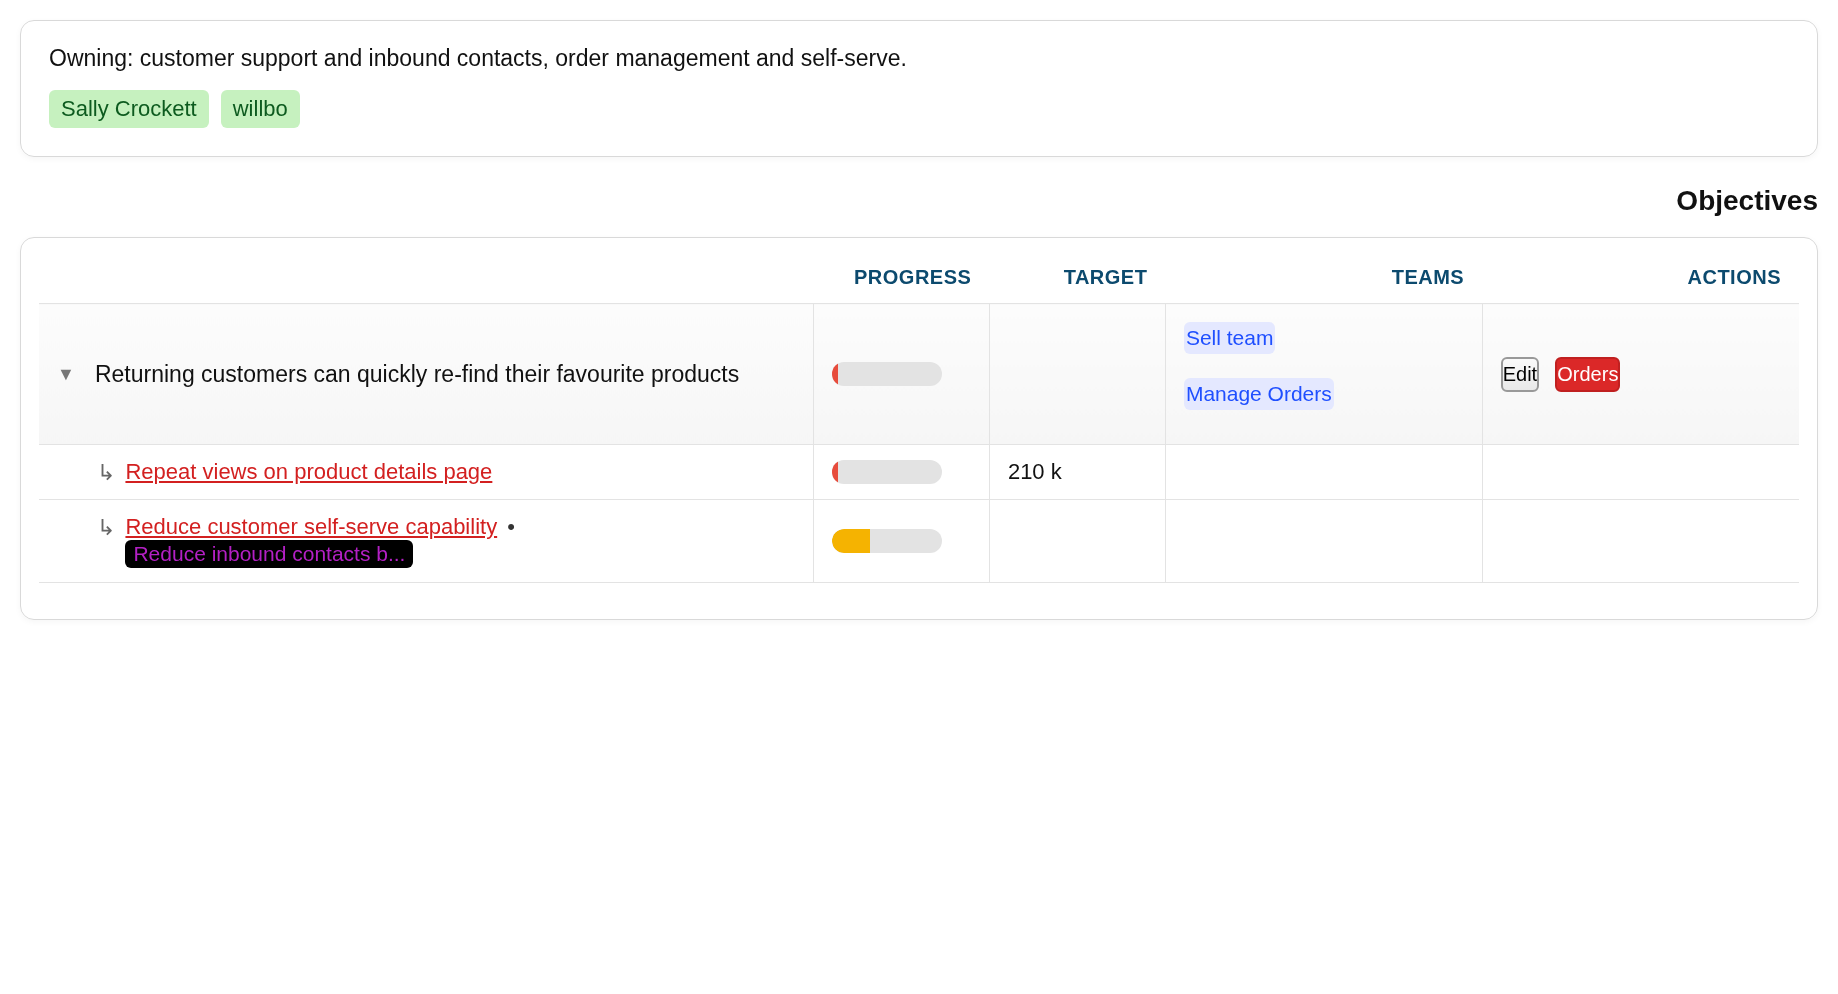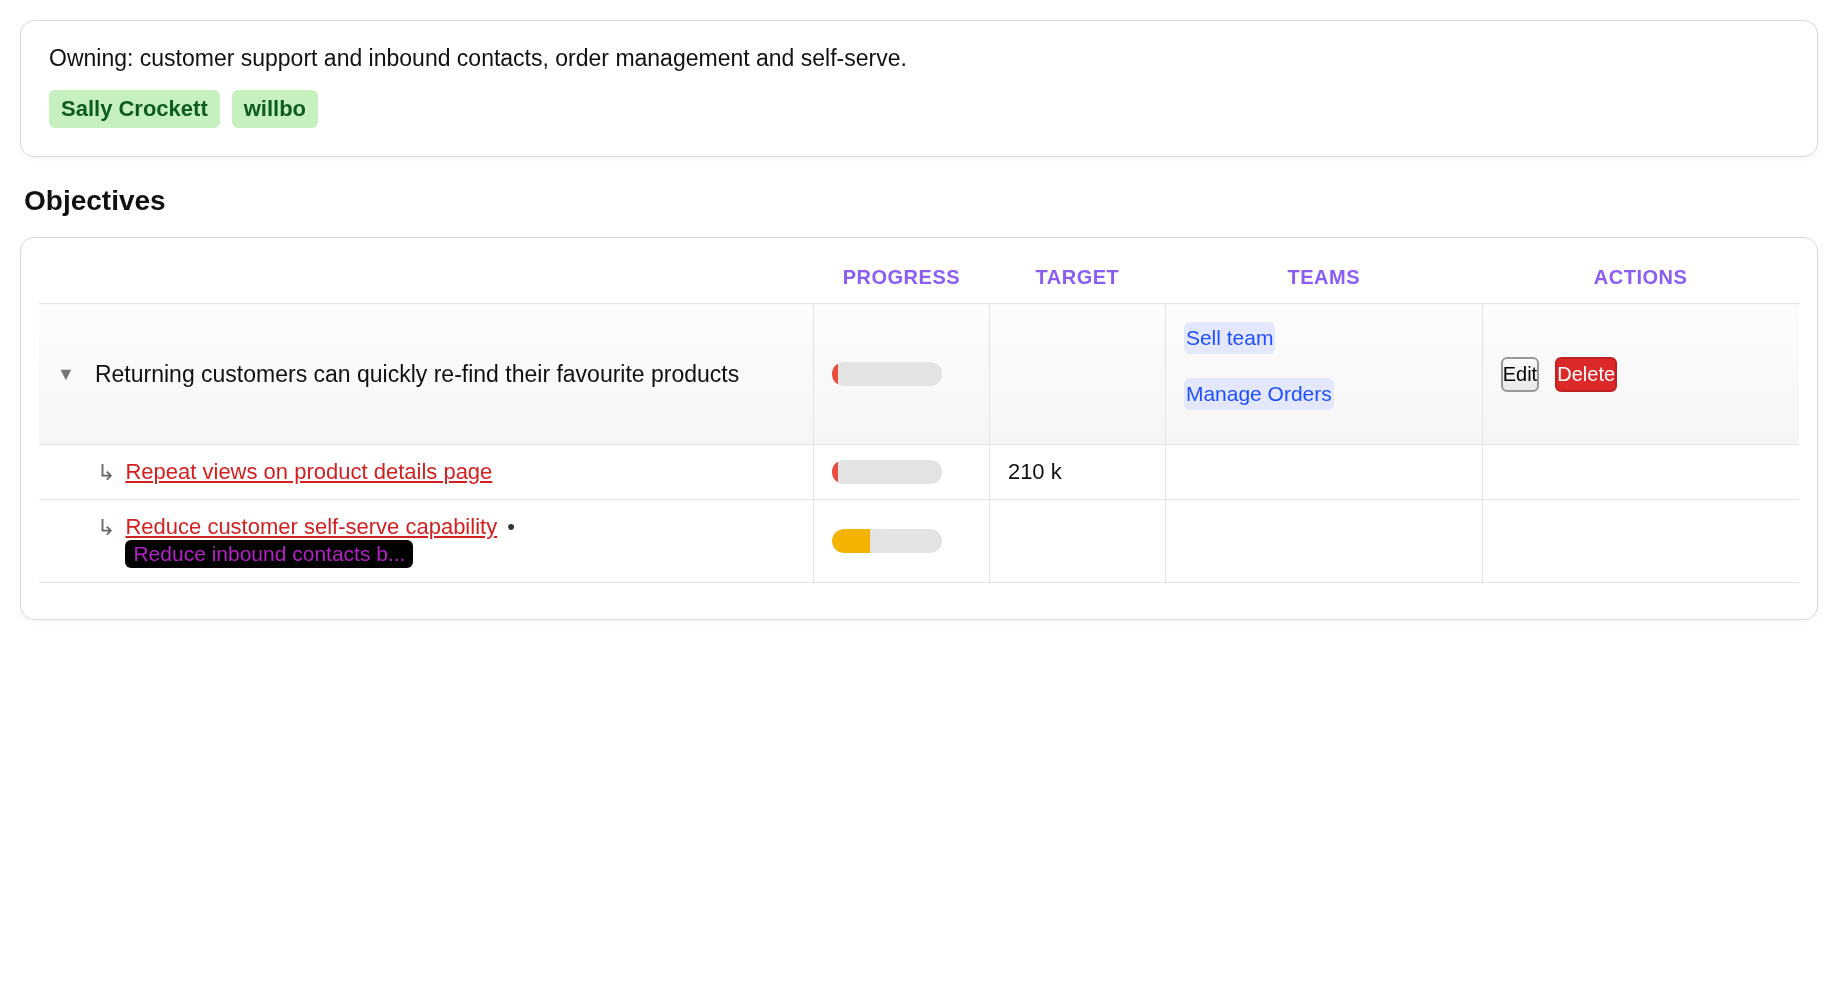--- a/index.html
+++ b/index.html
@@ -20,51 +20,52 @@
   }
   h2 {
     font-size: 28px;
     font-weight: 700;
     margin: 10px 0 18px 0;
   }
   .about-text {
     font-size: 23px;
     margin: 0 0 18px 0;
   }
-  .chips { display: flex; gap: 12px; flex-wrap: wrap; font-weight: bold; }
+  .chips { display: flex; gap: 12px; flex-wrap: wrap; }
   .chip-green {
     background: #c6f1bf;
     color: #0d5b1f;
     padding: 6px 12px;
     border-radius: 6px;
     font-size: 22px;
   }
   .section-heading {
     font-size: 28px;
     font-weight: 700;
     margin: 0 0 20px 4px;
+    text-align: right;
   }
 
   .objectives-card {
     border: 1px solid #d9d9d9;
     border-radius: 14px;
     padding: 14px 18px 36px 18px;
     box-shadow: 0 2px 6px rgba(0,0,0,0.04);
   }
   table {
     width: 100%;
     border-collapse: collapse;
   }
   thead th {
     text-transform: uppercase;
     letter-spacing: 0.5px;
-    color: #8b5cf6;
+    color: #0c4a6e;
     font-weight: 700;
     font-size: 20px;
-    text-align: center;
+    text-align: right;
     padding: 14px 18px;
     border-bottom: 1px solid #e3e3e3;
   }
   thead th.col-name { width: 44%; }
   thead th.col-progress { width: 10%; }
   thead th.col-target { width: 10%; }
   thead th.col-teams { width: 18%; }
   thead th.col-actions { width: 18%; }
 
   tbody td {
@@ -194,21 +195,21 @@
             <div class="fill fill-red" style="width:6%"></div>
           </div>
         </td>
         <td></td>
         <td>
           <span class="team-chip">Sell team</span><br>
           <span class="team-chip">Manage Orders</span>
         </td>
         <td>
           <button class="btn">Edit</button>
-          <button class="btn btn-danger">Delete</button>
+          <button class="btn btn-danger">Orders</button>
         </td>
       </tr>
 
       <tr>
         <td class="name-cell">
           <div class="child-indent">
             <span class="arrow-icon">↳</span>
             <span class="kr-link">Repeat views on product details page</span>
           </div>
         </td>

